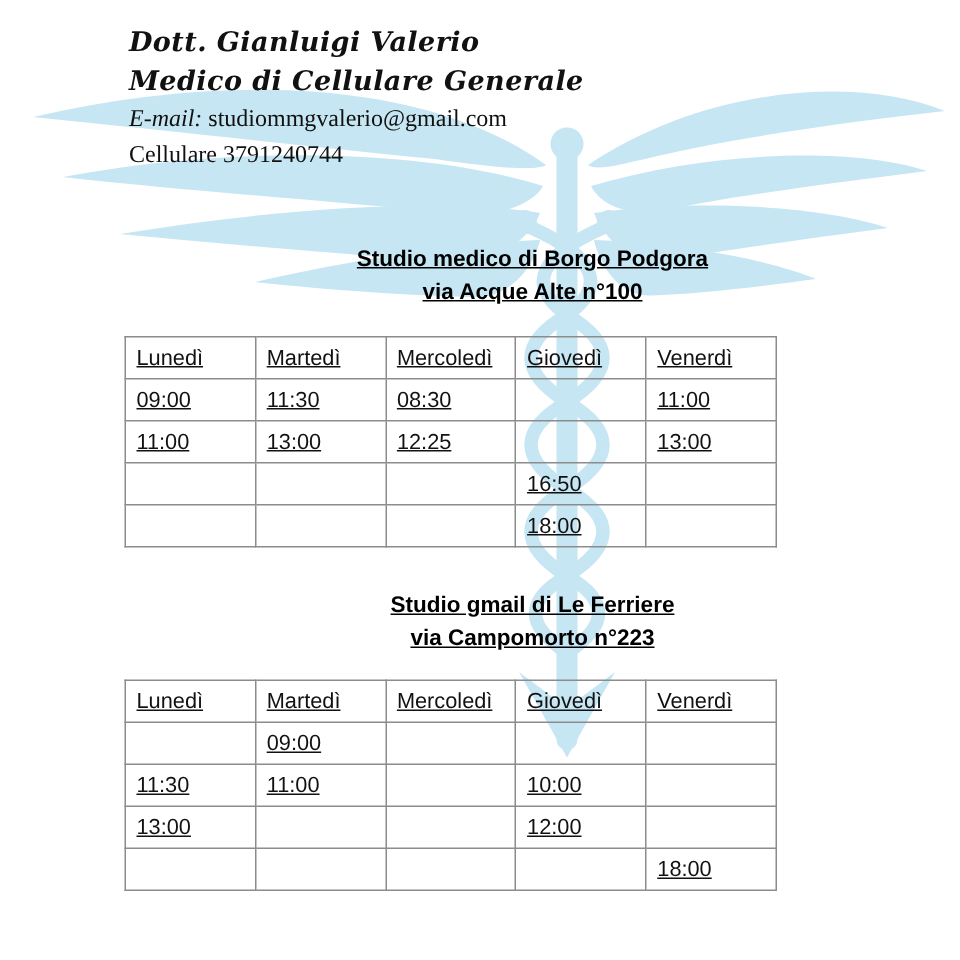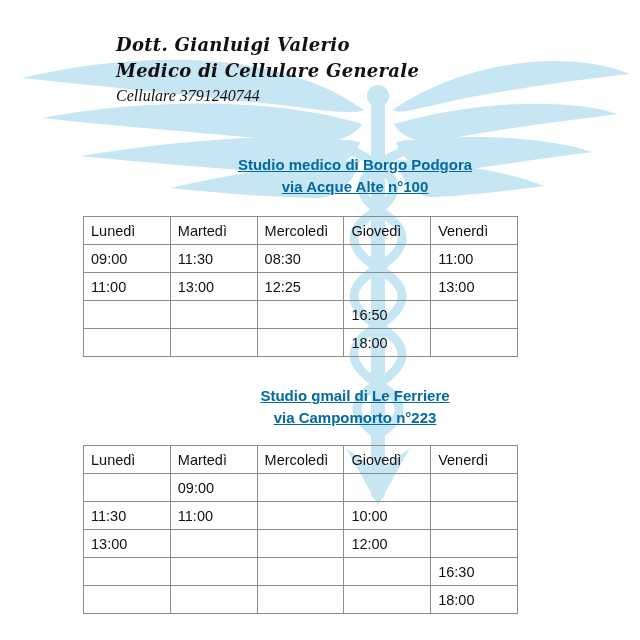--- a/index.html
+++ b/index.html
@@ -10,41 +10,41 @@
     overflow:hidden;
     font-family:"Liberation Sans", sans-serif;
     color:#111111;
   }
   .watermark {
     position:absolute; left:0; top:0; width:640px; height:640px;
     z-index:0; pointer-events:none;
   }
   .content { position:relative; z-index:1; }
 
-  .doc-header { padding:16px 0 0 116px;margin-top:16px; }
+  .doc-header { padding:16px 0 0 86px; }
   .script-line {
     font-family:"DejaVu Serif", serif;
     font-style:italic; font-weight:bold;
     font-size:18px; line-height:26px;
     letter-spacing:0.3px;
   }
   .serif-line {
     font-family:"Liberation Serif", serif;
     font-size:16px; line-height:24px;
   }
   .em-label { font-style:italic; }
   .em-value { font-style:normal; }
-  .phone-line { font-style:italic; }
+  .phone-line { }
 
   .section-title { width:570px; margin:46px 0 0 70px; text-align:center; }
   .section-title.second { margin-top:28px; }
   .st-line {
     font-weight:bold; font-size:15px; line-height:22px;
     text-decoration:underline;
-    color:#0369a1;
+    color:#000000;
   }
 
   table.schedule {
     margin:18px 0 0 83px;
     border-collapse:collapse;
     table-layout:fixed;
     width:435px;
     background:transparent;
   }
   table.schedule.second { margin-top:16px; }
@@ -53,20 +53,21 @@
     height:27px;
     padding:0 2px 0 7px;
     font-size:14.5px;
     font-weight:normal;
     text-align:left;
     vertical-align:middle;
     color:#111111;
     background:transparent;
     overflow:hidden;
     white-space:nowrap;
+    text-decoration:underline;
   }
 </style>
 </head>
 <body>
 
 <div class="page">
 
   <svg class="watermark" viewBox="0 0 640 640" aria-hidden="true">
     <g fill="#c6e6f3">
 
@@ -93,20 +94,24 @@
       <path d="M350 150 Q420 180 378 210 Q330 238 378 268 Q426 296 378 326 Q330 354 378 384 Q420 408 378 435"></path>
       <path d="M406 150 Q336 180 378 210 Q426 238 378 268 Q330 296 378 326 Q426 354 378 384 Q336 408 378 435"></path>
     </g>
   </svg>
 
   <div class="content">
 
     <div class="doc-header">
       <div class="script-line">Dott. Gianluigi Valerio</div>
       <div class="script-line">Medico di Cellulare Generale</div>
+      <div class="serif-line">
+        <span class="em-label">E-mail:</span>
+        <span class="em-value">studiommgvalerio@gmail.com</span>
+      </div>
       <div class="serif-line phone-line">Cellulare 3791240744</div>
     </div>
 
     <div class="section-title">
       <div class="st-line">Studio medico di Borgo Podgora</div>
       <div class="st-line">via Acque Alte n°100</div>
     </div>
 
     <table class="schedule">
       <thead>
@@ -185,26 +190,19 @@
           <td></td>
           <td></td>
           <td>12:00</td>
           <td></td>
         </tr>
         <tr>
           <td></td>
           <td></td>
           <td></td>
           <td></td>
-          <td>16:30</td>
-        </tr>
-        <tr>
-          <td></td>
-          <td></td>
-          <td></td>
-          <td></td>
           <td>18:00</td>
         </tr>
       </tbody>
     </table>
 
   </div>
 </div>
 
 </body></html>

